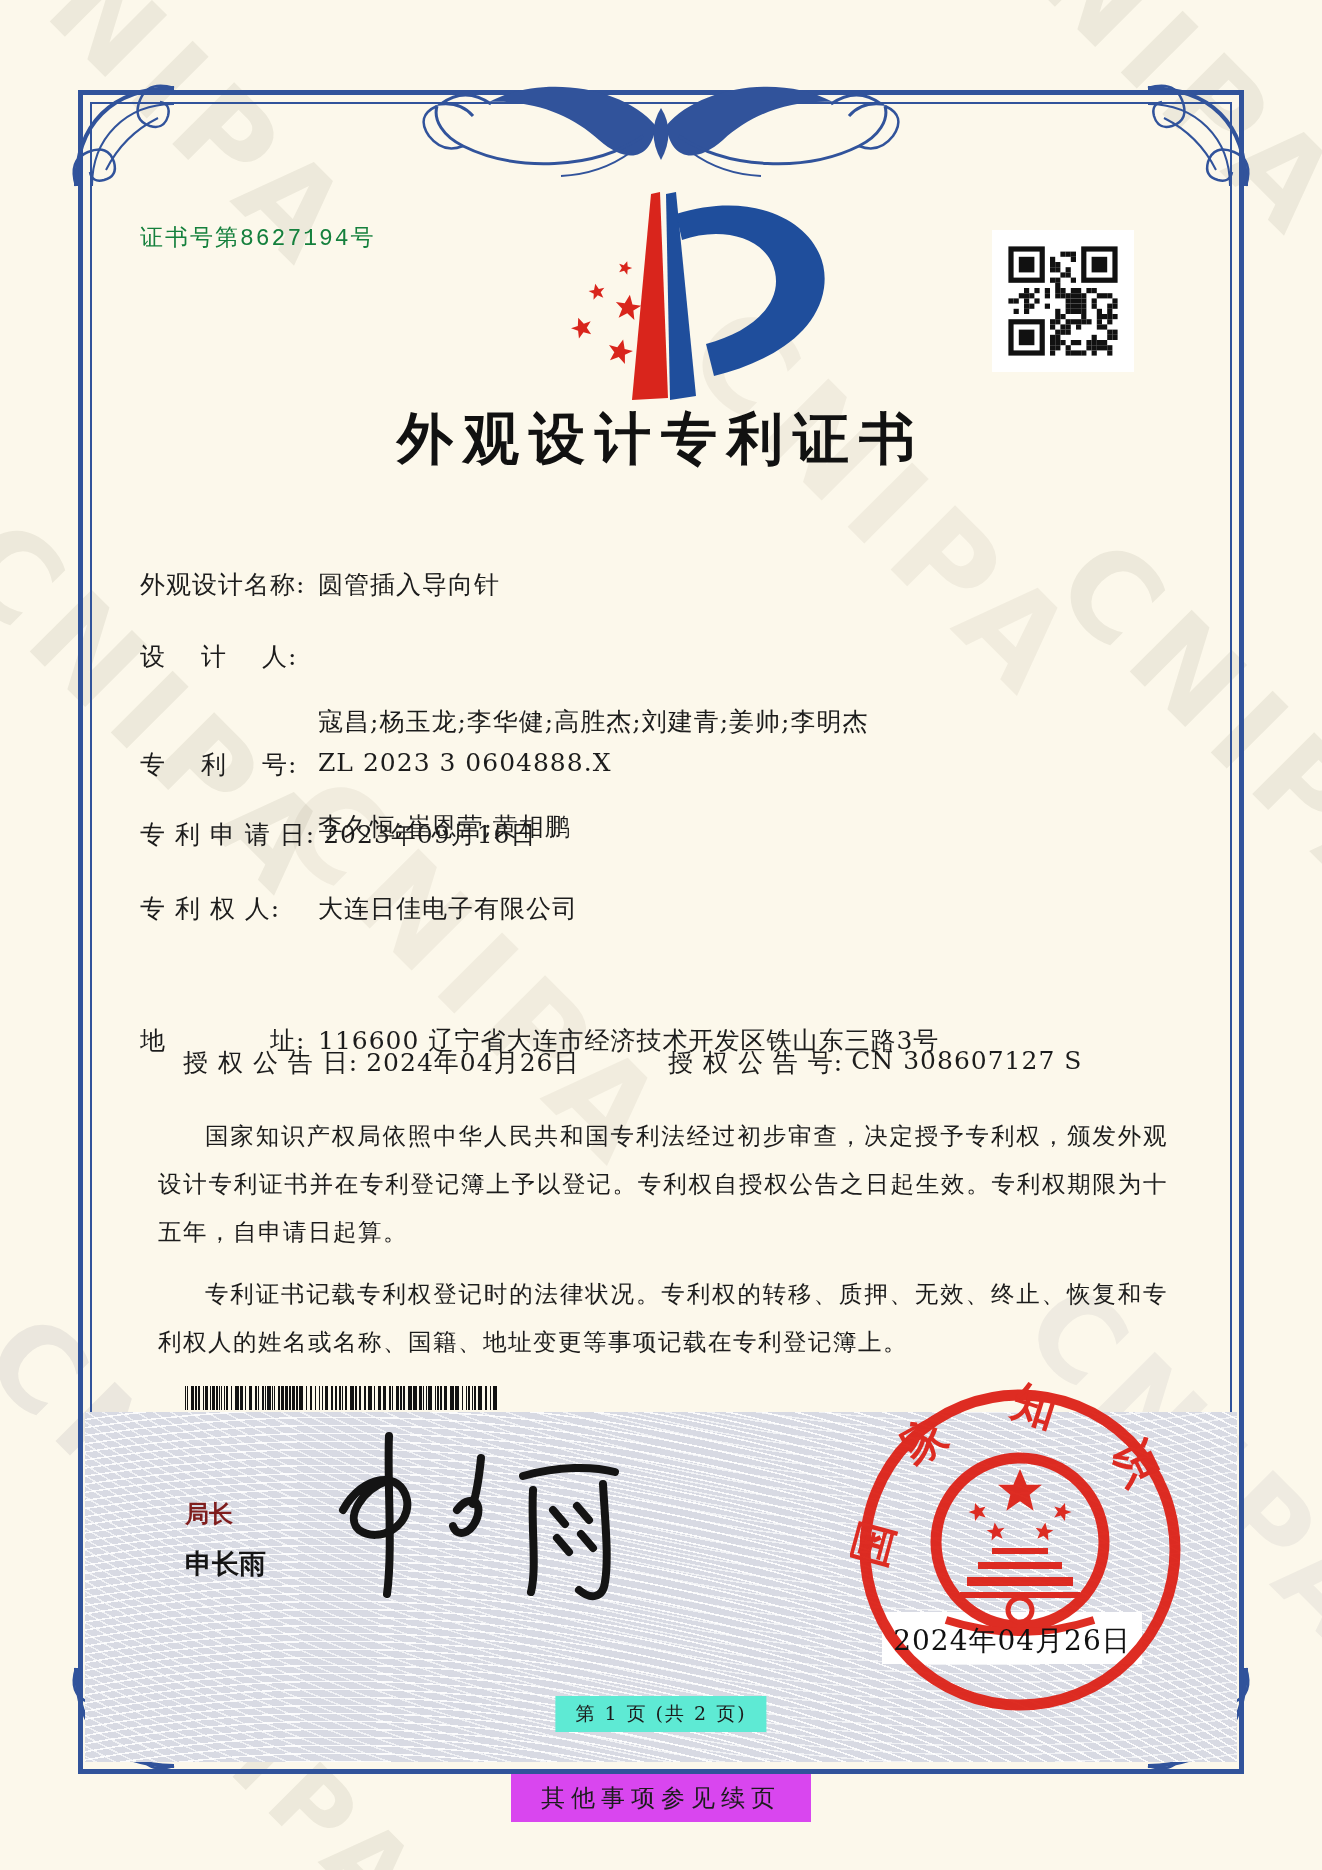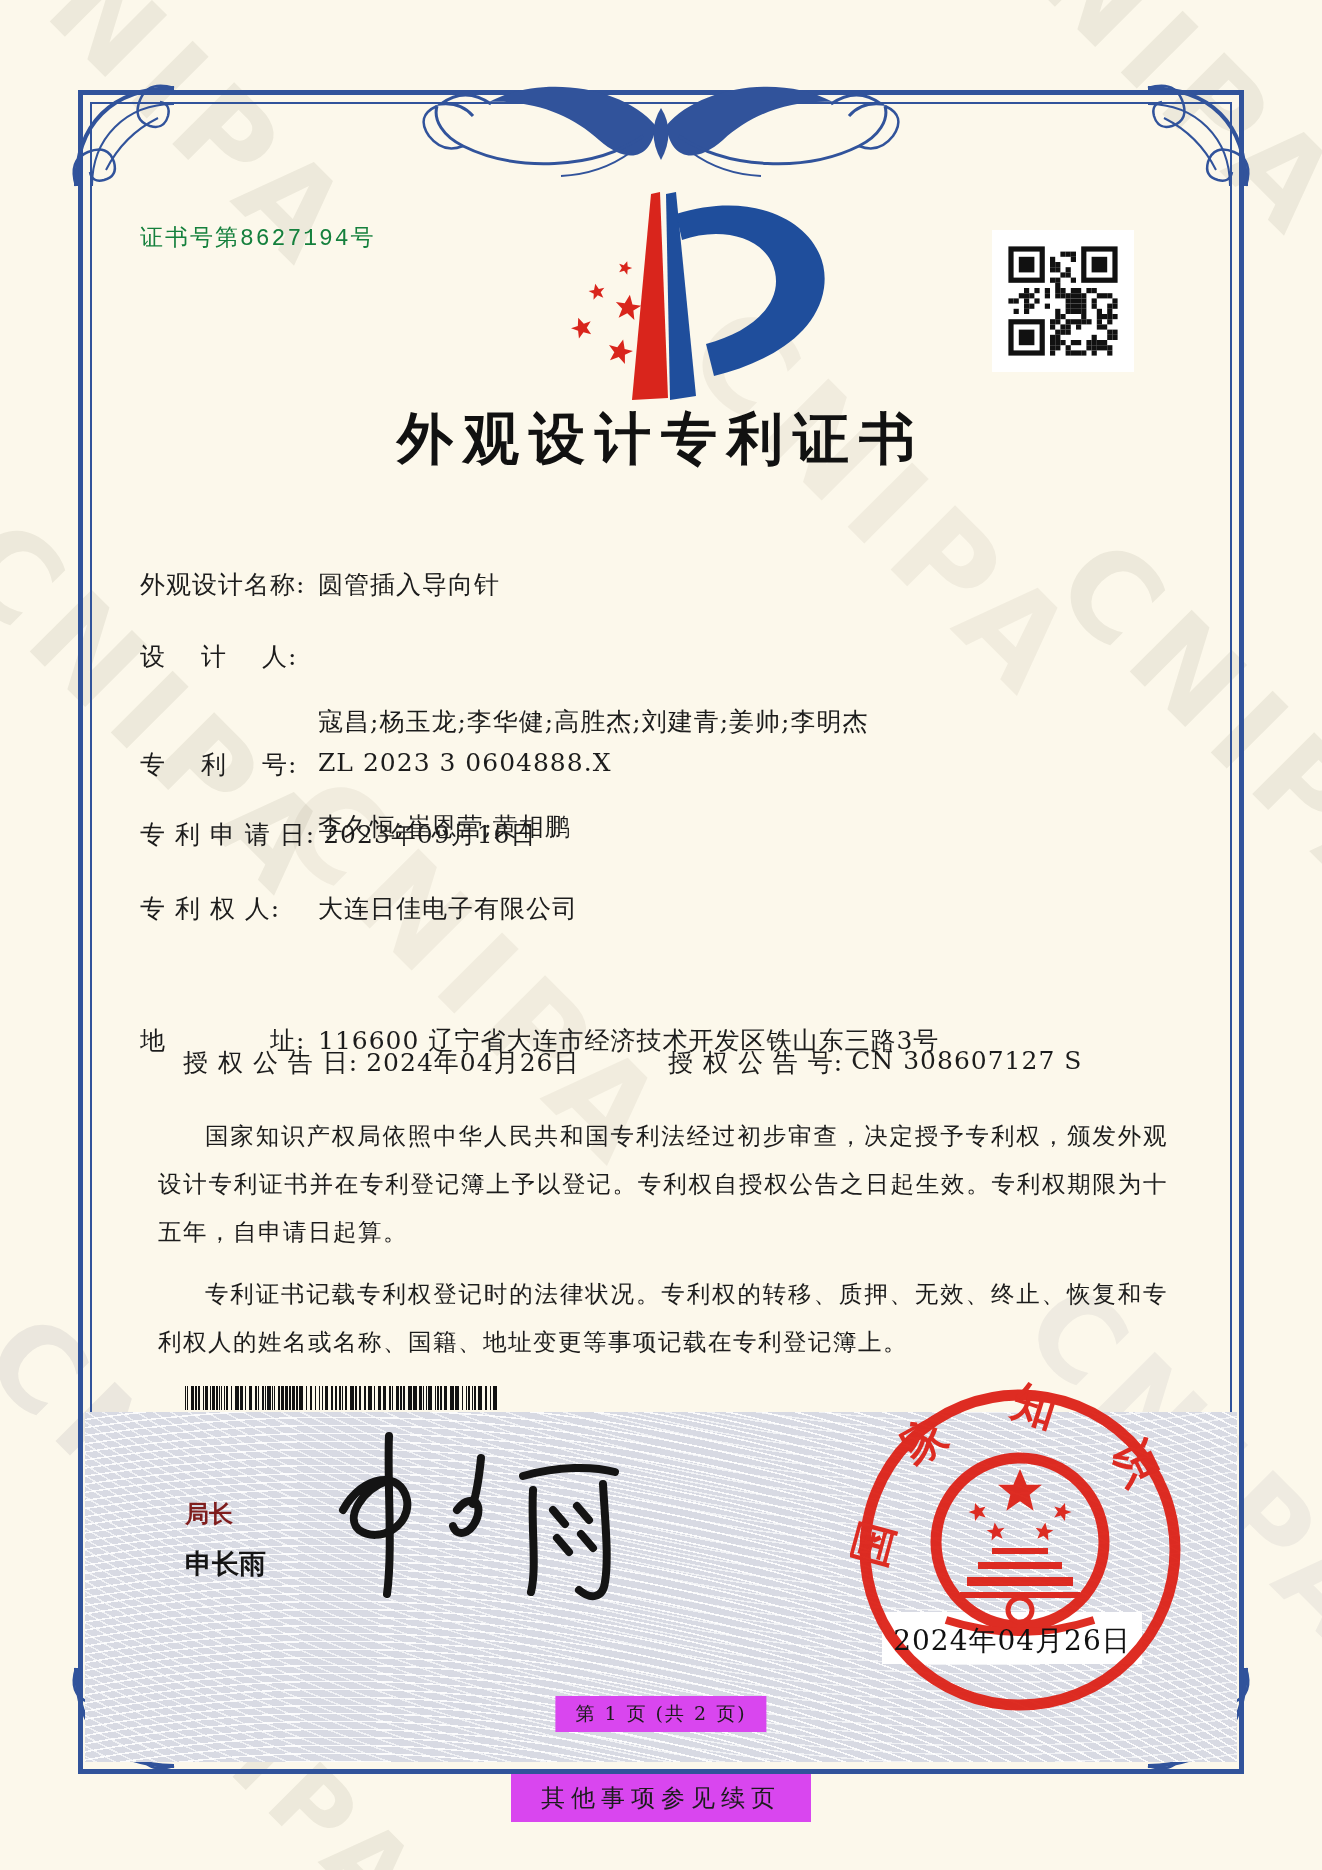--- a/index.html
+++ b/index.html
@@ -48,21 +48,21 @@
               font-family:"DejaVu Sans","Liberation Sans",sans-serif;color:#7f1d1d;margin-top:8px;}
   .sign-name{position:absolute;left:185px;top:1546px;font-size:27px;font-weight:700;
              font-family:"DejaVu Sans","Liberation Sans",sans-serif;color:#151515;}
   .signature{position:absolute;left:305px;top:1418px;width:345px;height:215px;}
 
   .seal{position:absolute;left:850px;top:1380px;width:340px;height:340px;opacity:0.95;}
   .seal-date-box{position:absolute;left:882px;top:1612px;width:260px;height:52px;background:#ffffff;}
   .seal-date{position:absolute;left:860px;top:1622px;width:304px;text-align:center;font-size:28px;
              color:#101010;letter-spacing:1px;}
 
-  .page-no{position:absolute;left:50%;top:1696px;transform:translateX(-50%);background:#d946ef;
+  .page-no{position:absolute;left:50%;top:1696px;transform:translateX(-50%);background:#5eead4;
            padding:5px 20px;font-size:19px;letter-spacing:2px;}
   .cont-note{position:absolute;left:50%;top:1774px;transform:translateX(-50%);background:#d946ef;
              padding:8px 30px;font-size:24px;letter-spacing:6px;}
 </style>
 </head>
 <body>
 
 <div class="page">
 
   <div class="wm" style="left:-70px;top:10px;font-size:120px;">CNIPA</div>

